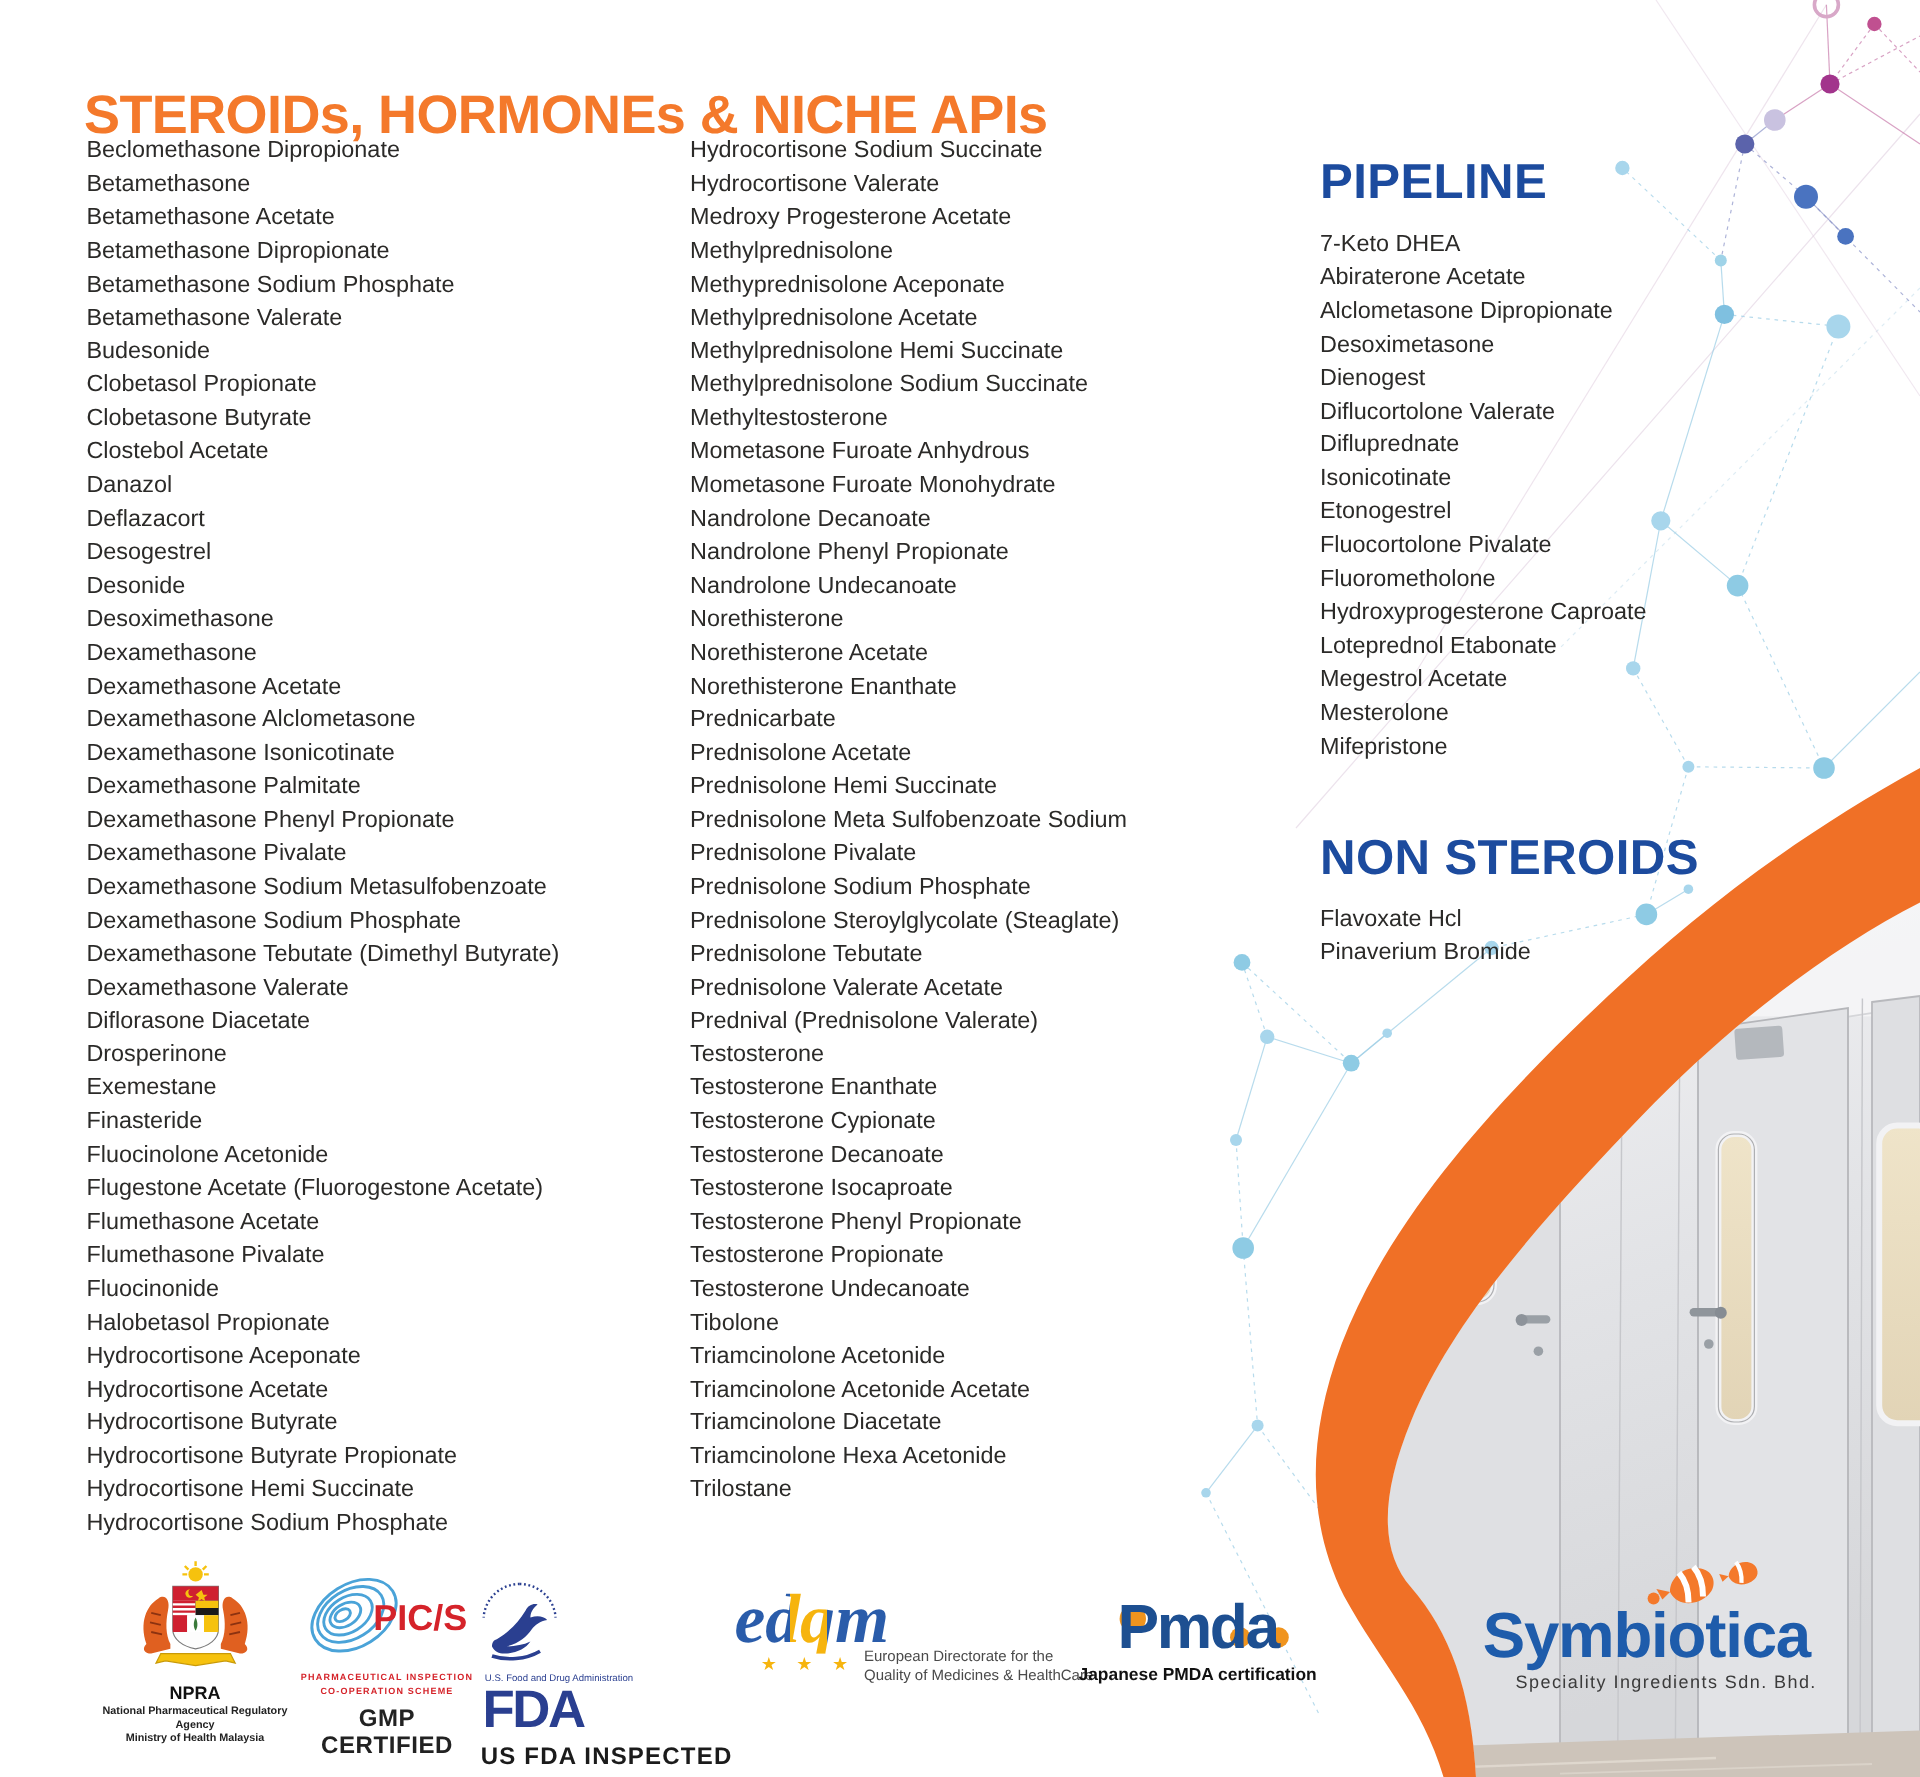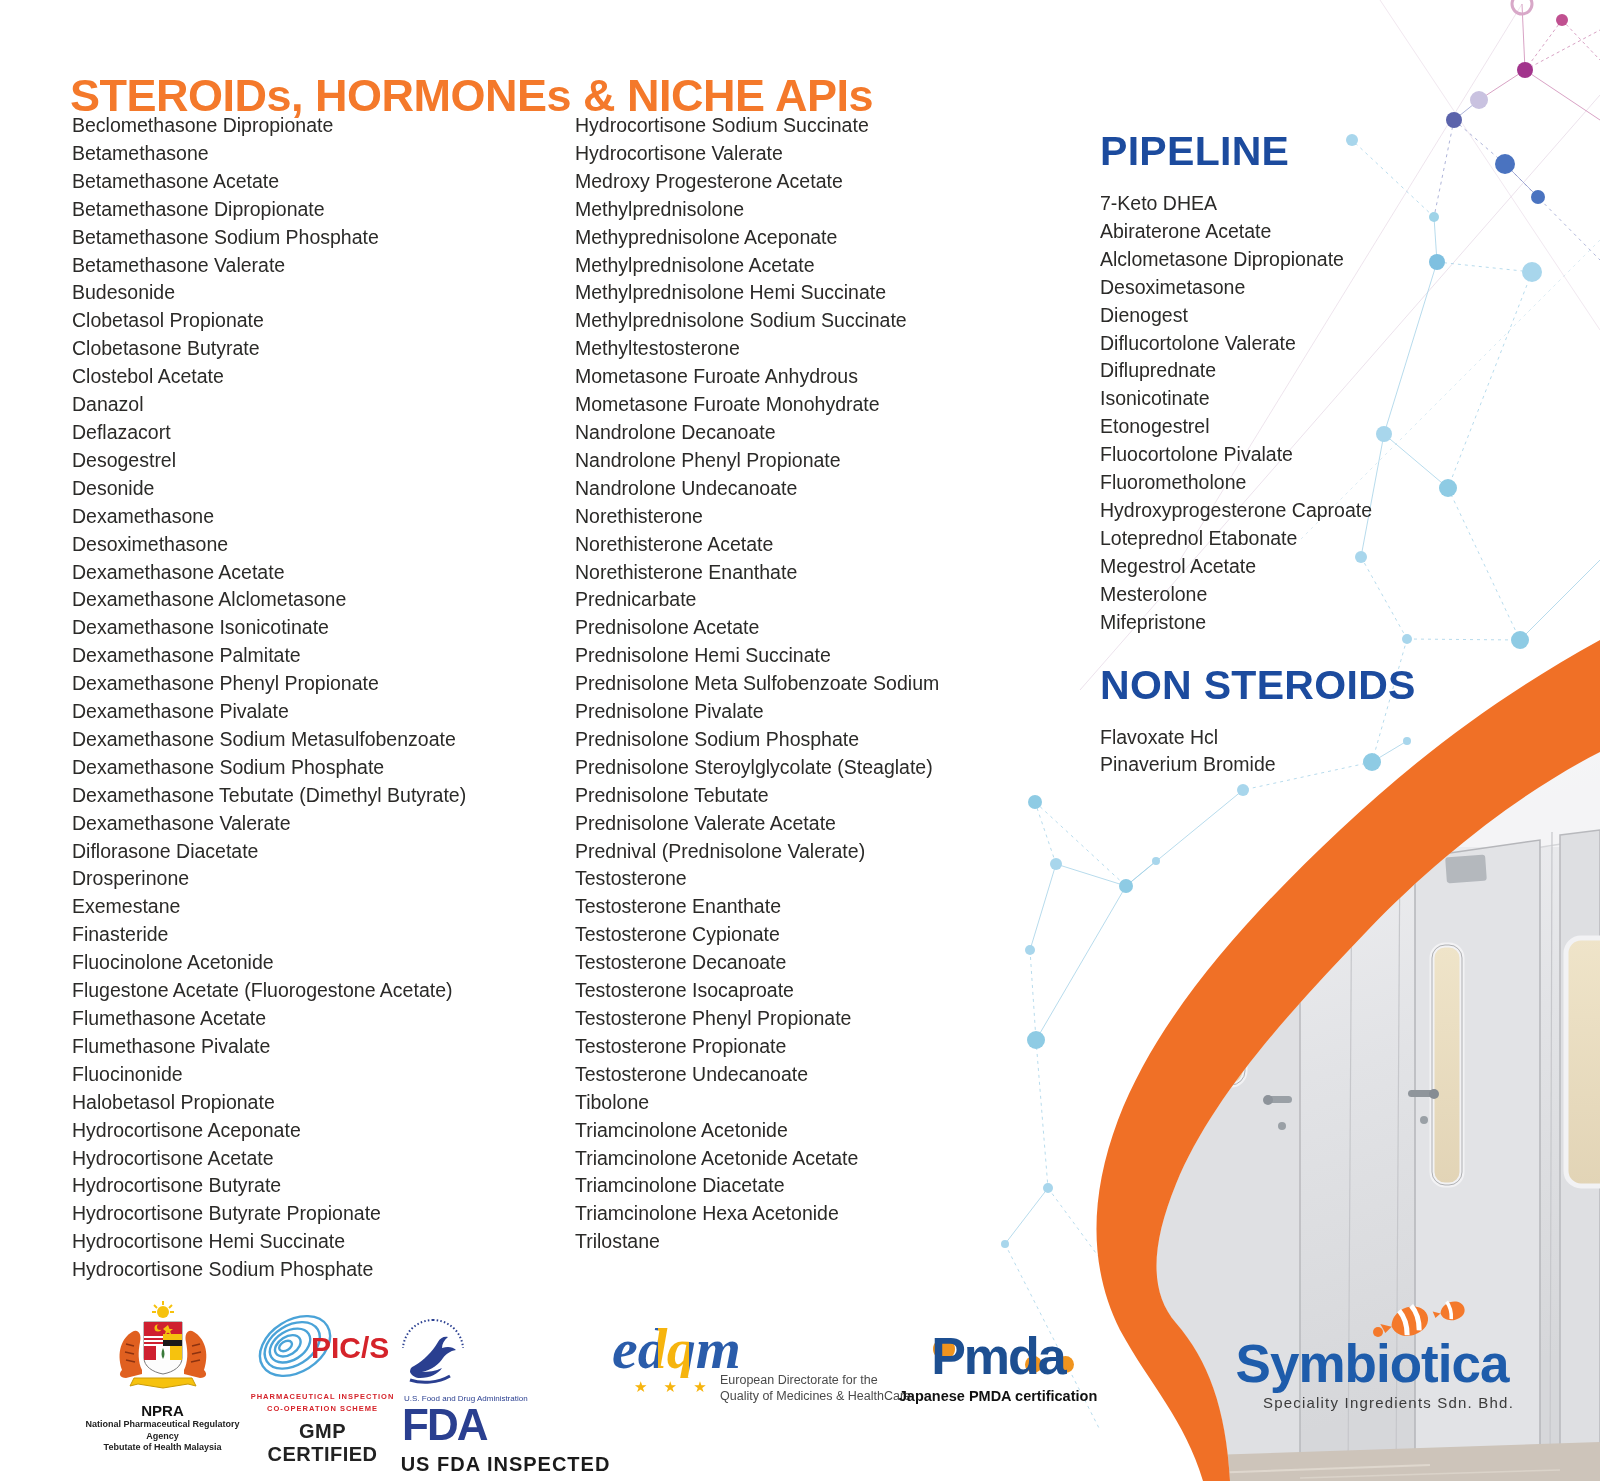--- a/index.html
+++ b/index.html
@@ -6,21 +6,21 @@
   .page{position:relative;width:1600px;height:1481px;background:#ffffff;overflow:hidden;
         font-family:"Liberation Sans", sans-serif;color:#2b2a28;}
   
   .layer{position:absolute;z-index:3;}
   .page-title{left:70px;top:40px;font-size:45px;font-weight:bold;color:#f4792b;letter-spacing:-0.5px;text-align:center;}
   .col1{left:72px;top:112px;width:470px;}
   .col2{left:575px;top:112px;width:480px;}
   .col3{left:1100px;top:128px;width:420px;}
   .drug-item{font-size:19.5px;line-height:27.9px;white-space:nowrap;color:#2b2a28;}
   .sec-heading{font-size:41px;line-height:46px;font-weight:bold;color:#1c4b9e;letter-spacing:0.3px;margin:0 0 16px 0;}
-  .sec-heading.second{margin-top:25px;}
+  .sec-heading.second{margin-top:54px;}
   
   .constellation{position:absolute;left:0;top:0;z-index:1;pointer-events:none;}
   .photo-wrap{position:absolute;left:1000px;top:540px;width:600px;height:941px;z-index:2;}
   
   .logo-block{position:absolute;z-index:4;text-align:center;}
   .npra{left:80px;top:1300px;width:165px;}
   .npra-abbr{font-size:15px;font-weight:bold;color:#111;margin-top:2px;}
   .npra-cap{font-size:9px;font-weight:bold;color:#222;line-height:11.5px;}
   .pics{left:250px;top:1306px;width:145px;}
   .pics-sub{font-size:7.5px;font-weight:bold;color:#d5232a;letter-spacing:1px;line-height:9.5px;margin-top:2px;}
@@ -212,22 +212,22 @@
       <div class="drug-item">Betamethasone Sodium Phosphate</div>
       <div class="drug-item">Betamethasone Valerate</div>
       <div class="drug-item">Budesonide</div>
       <div class="drug-item">Clobetasol Propionate</div>
       <div class="drug-item">Clobetasone Butyrate</div>
       <div class="drug-item">Clostebol Acetate</div>
       <div class="drug-item">Danazol</div>
       <div class="drug-item">Deflazacort</div>
       <div class="drug-item">Desogestrel</div>
       <div class="drug-item">Desonide</div>
+      <div class="drug-item">Desoximethasone</div>
       <div class="drug-item">Dexamethasone</div>
-      <div class="drug-item">Desoximethasone</div>
       <div class="drug-item">Dexamethasone Acetate</div>
       <div class="drug-item">Dexamethasone Alclometasone</div>
       <div class="drug-item">Dexamethasone Isonicotinate</div>
       <div class="drug-item">Dexamethasone Palmitate</div>
       <div class="drug-item">Dexamethasone Phenyl Propionate</div>
       <div class="drug-item">Dexamethasone Pivalate</div>
       <div class="drug-item">Dexamethasone Sodium Metasulfobenzoate</div>
       <div class="drug-item">Dexamethasone Sodium Phosphate</div>
       <div class="drug-item">Dexamethasone Tebutate (Dimethyl Butyrate)</div>
       <div class="drug-item">Dexamethasone Valerate</div>
@@ -361,21 +361,21 @@
       <rect x="55" y="34" width="19" height="6" fill="#f6c20e"></rect>
       <rect x="36" y="46" width="12" height="14" fill="#cf2030"></rect>
       <rect x="48" y="46" width="14" height="14" fill="#ffffff"></rect>
       <path d="M55,48 C53,52 53,56 55,59 C57,56 57,52 55,48 Z" fill="#3a7a3a"></path>
       <rect x="62" y="46" width="12" height="14" fill="#f6c20e"></rect>
 
       <path d="M26,78 L84,78 L88,86 L80,84 L55,88 L30,84 L22,86 Z" fill="#f6c20e" stroke="#c99a08" stroke-width="1"></path>
     </svg>
     <div class="npra-abbr">NPRA</div>
     <div class="npra-cap">National Pharmaceutical Regulatory Agency</div>
-    <div class="npra-cap">Tebutate of Health Malaysia</div>
+    <div class="npra-cap">Ministry of Health Malaysia</div>
   </div>
 
   <div class="logo-block pics">
     <svg width="140" height="80" viewBox="0 0 140 80">
       <g transform="translate(42,40) rotate(-32)" stroke="#4aa3d8" fill="none" stroke-width="2.4">
         <ellipse rx="38" ry="26"></ellipse>
         <ellipse rx="30" ry="20" cx="-2" cy="-2"></ellipse>
         <ellipse rx="22" ry="14.5" cx="-4" cy="-3"></ellipse>
         <ellipse rx="14" ry="9" cx="-6" cy="-4"></ellipse>
         <ellipse rx="7" ry="4.5" cx="-8" cy="-5"></ellipse>

